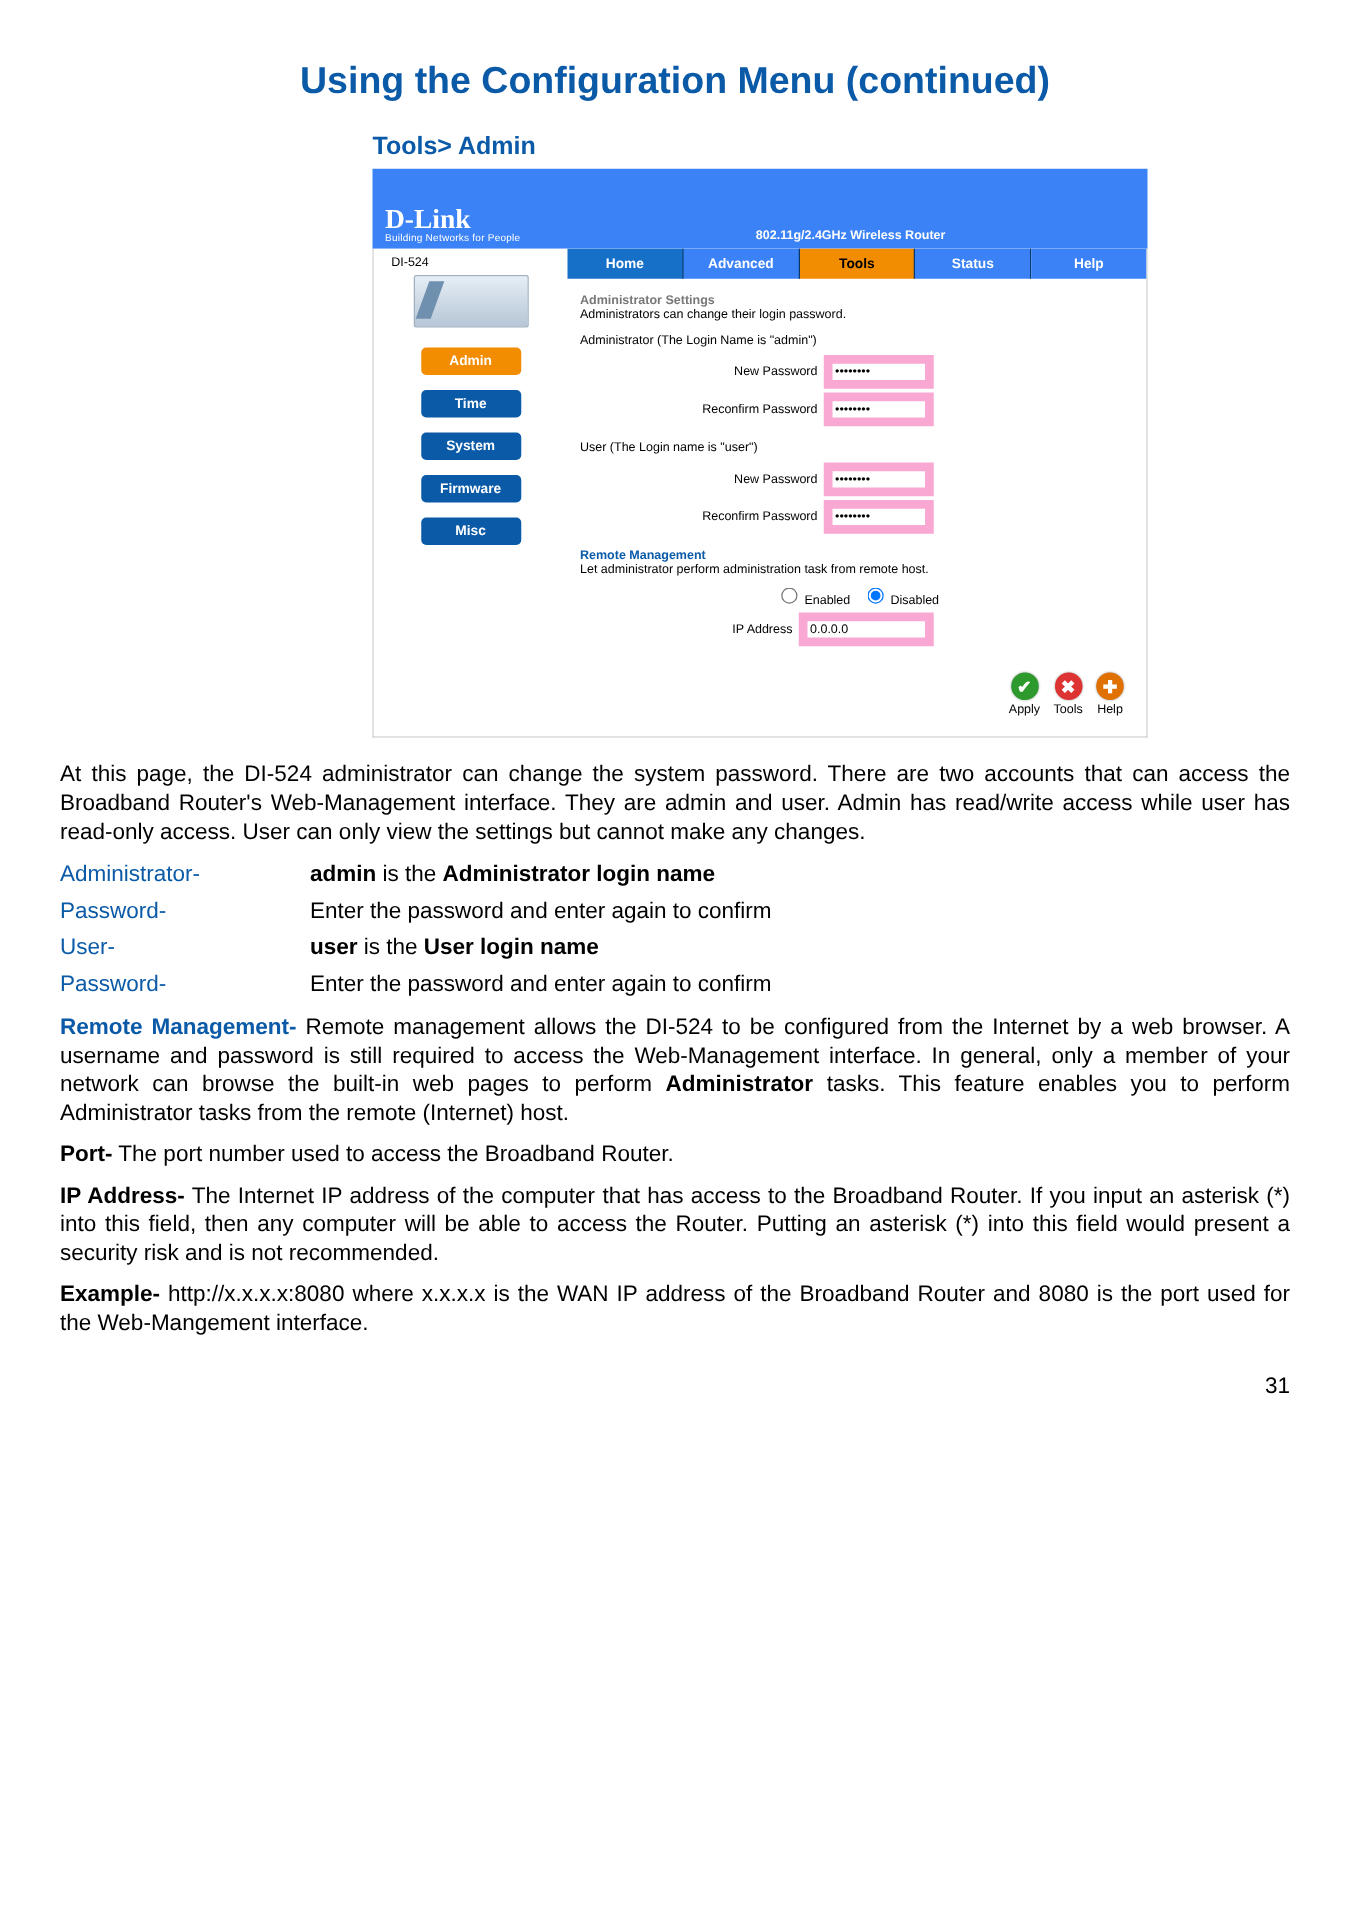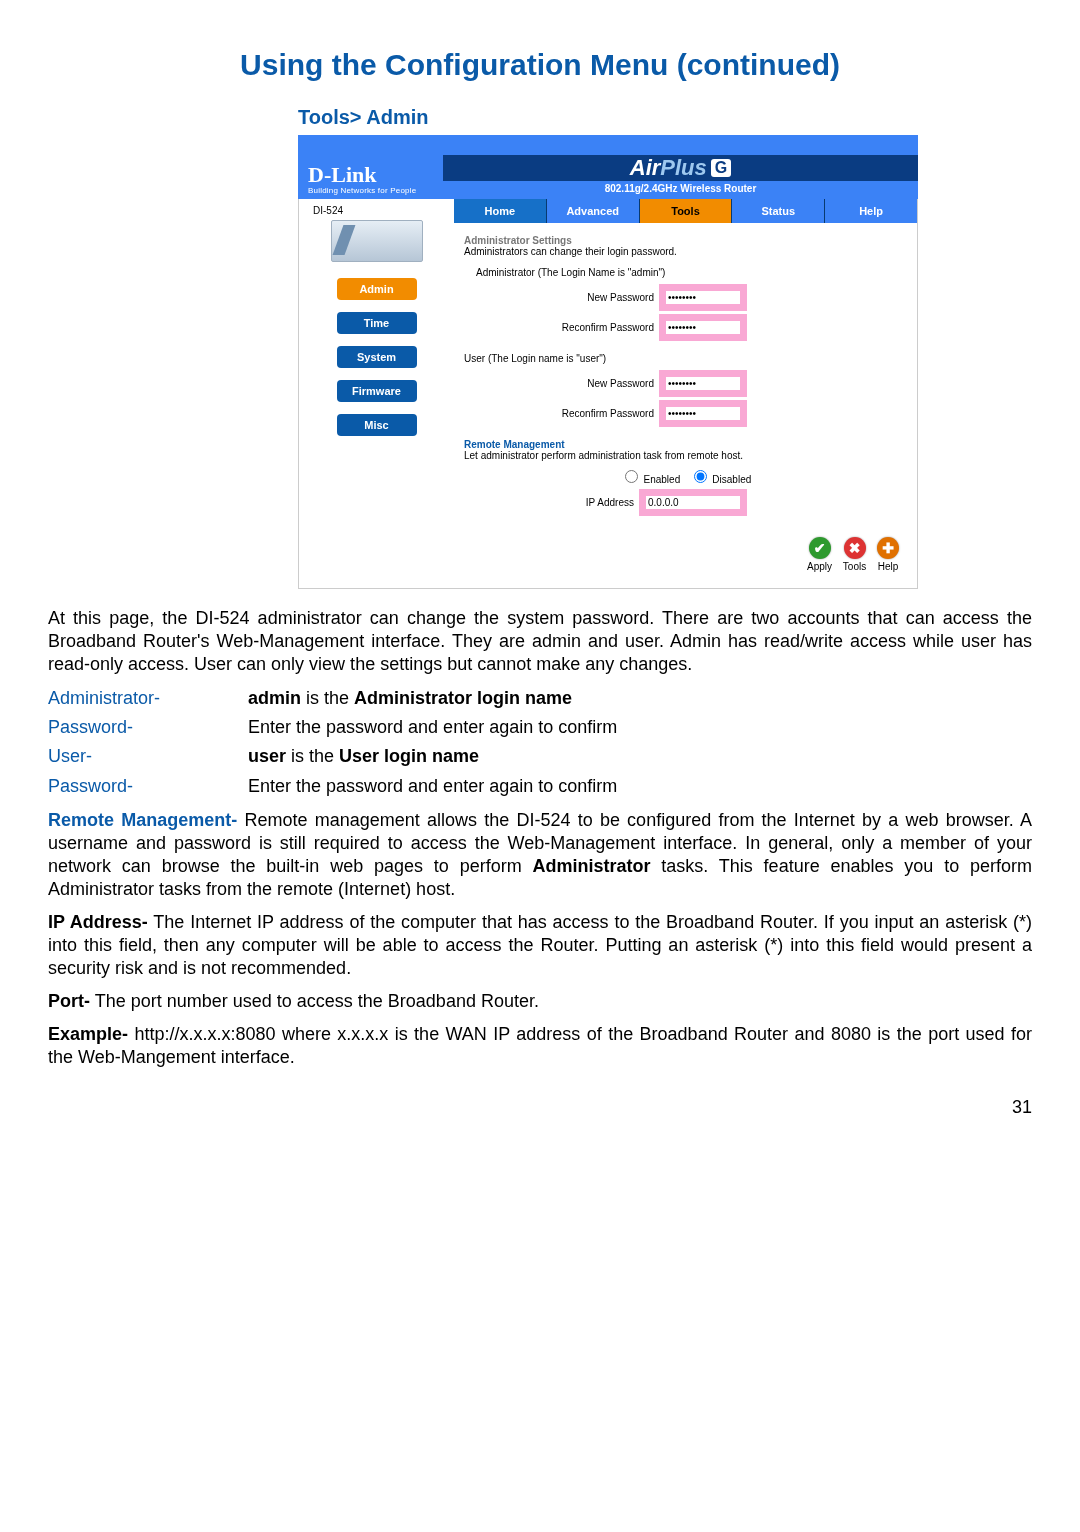--- a/index.html
+++ b/index.html
@@ -232,23 +232,20 @@
 <h1 class="page-title">Using the Configuration Menu (continued)</h1>
 <h2 class="breadcrumb">Tools&gt; Admin</h2>
 
 <div class="router-ui">
   <div class="router-header">
     <div class="router-logo">
       <div class="dlink">D-Link</div>
       <div class="tagline">Building Networks for People</div>
     </div>
     <div class="router-brand">
-      <div class="airplus">
-        <span class="air">Air</span><span class="plus">Plus</span><span class="g">G</span>
-      </div>
       <div class="sub">802.11g/2.4GHz Wireless Router</div>
     </div>
   </div>
   <div class="router-body">
     <div class="router-sidebar">
       <div class="model">DI-524</div>
       <div class="device-img"></div>
       <div id="sidebar-host">
           <div class="side-btn active">Admin</div>
           <div class="side-btn inactive">Time</div>
@@ -262,21 +259,21 @@
           <div class="main-tab home">Home</div>
           <div class="main-tab ">Advanced</div>
           <div class="main-tab selected">Tools</div>
           <div class="main-tab ">Status</div>
           <div class="main-tab ">Help</div>
         </div>
       <div class="main-content">
         <div class="sec-head">Administrator Settings</div>
         <div class="sec-sub">Administrators can change their login password.</div>
 
-        <div class="sec-sub" style="margin-top:10px;margin-left:12px;">Administrator (The Login Name is "admin")</div>
+        <div class="sec-sub" style="margin-top:10px;">Administrator (The Login Name is "admin")</div>
         <div class="form-row">
           <label>New  Password</label>
           <input type="password" value="••••••••" style="">
         </div>
         <div class="form-row">
           <label>Reconfirm  Password</label>
           <input type="password" value="••••••••" style="">
         </div>
 
         <div class="sec-sub" style="margin-top:12px;">User (The Login name is "user")</div>
@@ -340,25 +337,25 @@
         <div class="term">Password-</div>
         <div class="def">Enter the password and enter again to confirm</div>
       </div>
     </div>
 
   <p>
     <span class="label">Remote Management-</span><span> Remote management allows the DI-524 to be configured from the Internet by a web browser. A username and password is still required to access the Web-Management interface. In general, only a member of your network can browse the built-in web pages to perform </span><b>Administrator</b><span> tasks. This feature enables you to perform Administrator tasks from the remote (Internet) host.</span>
   </p>
 
   <p>
+    <b>Port-</b><span> The port number used to access the Broadband Router.</span>
+  </p>
+
+  <p>
     <b class="" style="color:#000;">IP Address-</b><span> The Internet IP address of the computer that has access to the Broadband Router. If you input an asterisk (*) into this field, then any computer will be able to access the Router. Putting an asterisk (*) into this field would present a security risk and is not recommended.</span>
-  </p>
-
-  <p>
-    <b>Port-</b><span> The port number used to access the Broadband Router.</span>
   </p>
 
   <p>
     <b>Example-</b><span> http://x.x.x.x:8080 where x.x.x.x is the WAN IP address of the Broadband Router and 8080 is the port used for the Web-Mangement interface.</span>
   </p>
 
   <div class="page-num">31</div>
 </div>
 
 </body></html>

